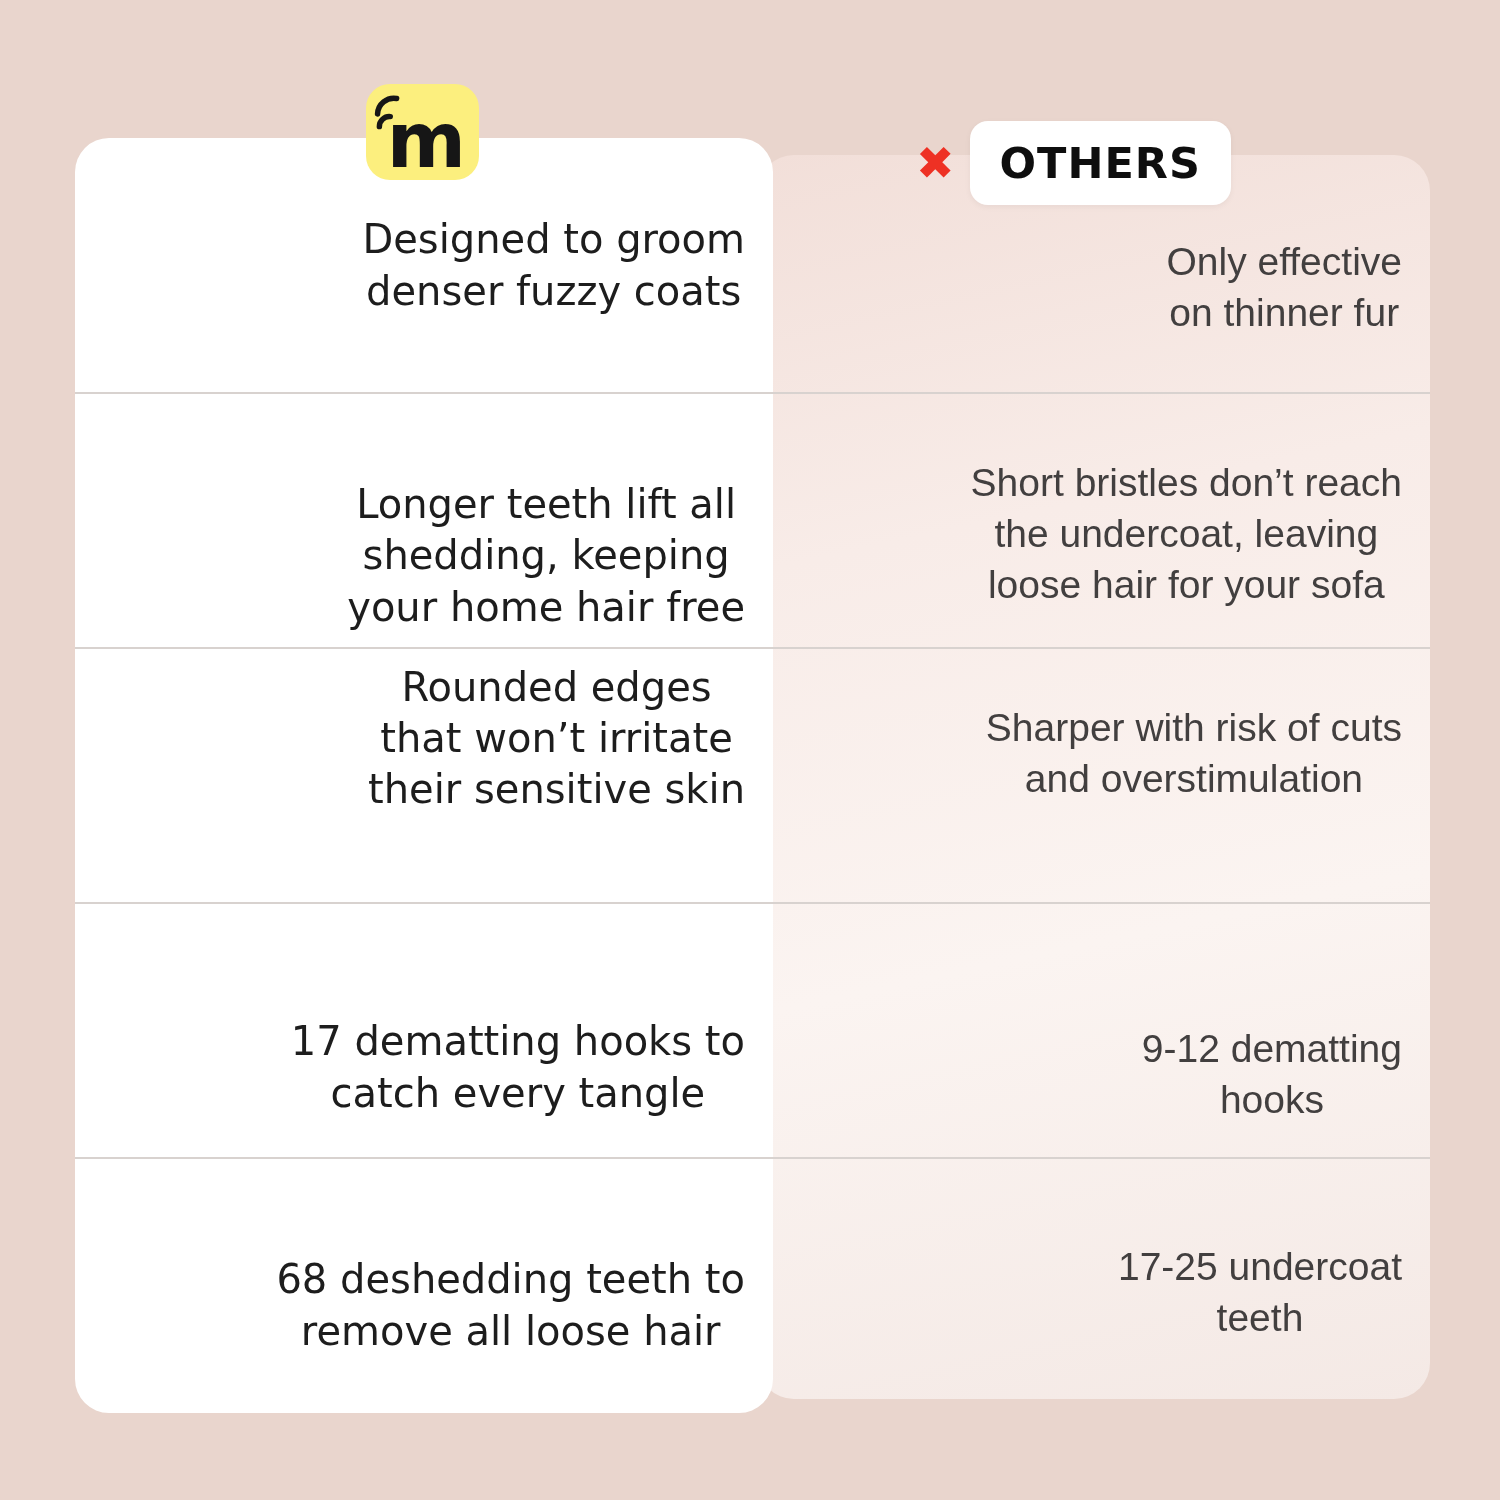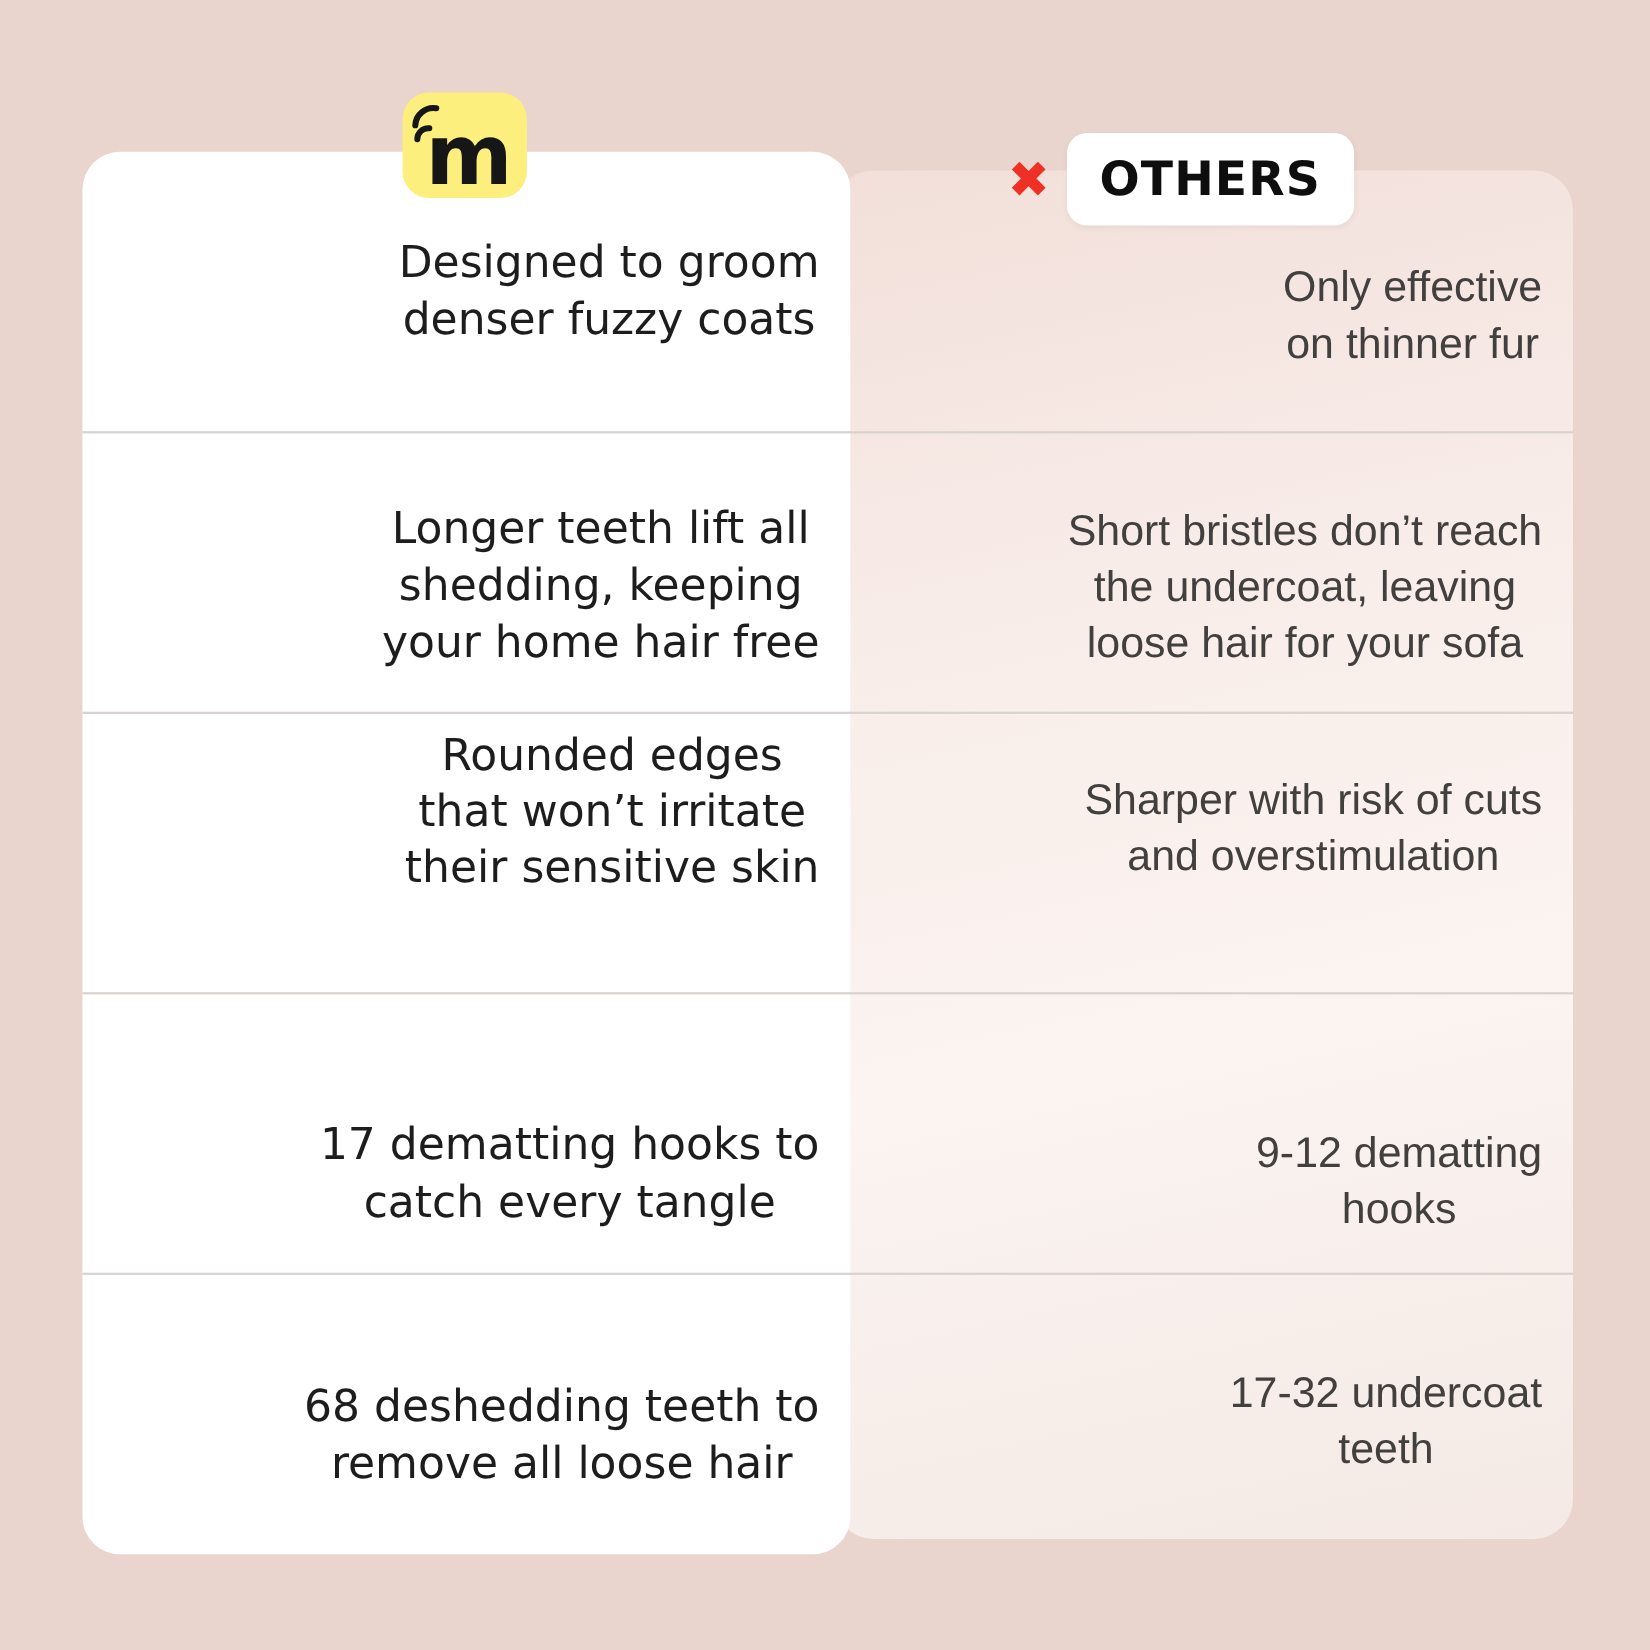--- a/index.html
+++ b/index.html
@@ -26,21 +26,21 @@
     background:#d8d2cf;z-index:3;
   }
   .d1{top:392px}.d2{top:647px}.d3{top:902px}.d4{top:1157px}
 
   .cell{
     position:absolute;display:flex;align-items:center;justify-content:flex-end;
     text-align:center;z-index:4;padding:0 28px;box-sizing:border-box;
   }
   .cell-l{left:75px;width:698px;}
   .cell-r{left:758px;width:672px;}
-  .l1{top:138px;height:255px}.l2{top:371px;height:324px}.l3{top:648px;height:181px}
+  .l1{top:138px;height:255px}.l2{top:394px;height:324px}.l3{top:648px;height:181px}
   .l4{top:940px;height:255px}.l5{top:1158px;height:295px}
   .r1{top:155px;height:238px}.r2{top:393px;height:255px}.r3{top:648px;height:183px}
   .r4{top:903px;height:315px}.r5{top:1158px;height:241px}
 
   .brand-txt{
     font-family:"DejaVu Sans",sans-serif;
     font-size:40px;line-height:1.28;color:#1d1d1d;
     white-space:pre-line;
   }
   .others-txt{
@@ -146,17 +146,17 @@
   <div class="cell cell-r r4">
     <div class="others-txt">9-12 dematting
 hooks</div>
   </div>
 
   <div class="cell cell-l l5">
     <div class="brand-txt">68 deshedding teeth to
 remove all loose hair</div>
   </div>
   <div class="cell cell-r r5">
-    <div class="others-txt">17-32 undercoat
+    <div class="others-txt">17-25 undercoat
 teeth</div>
   </div>
 
 </div>
 
 </body></html>

